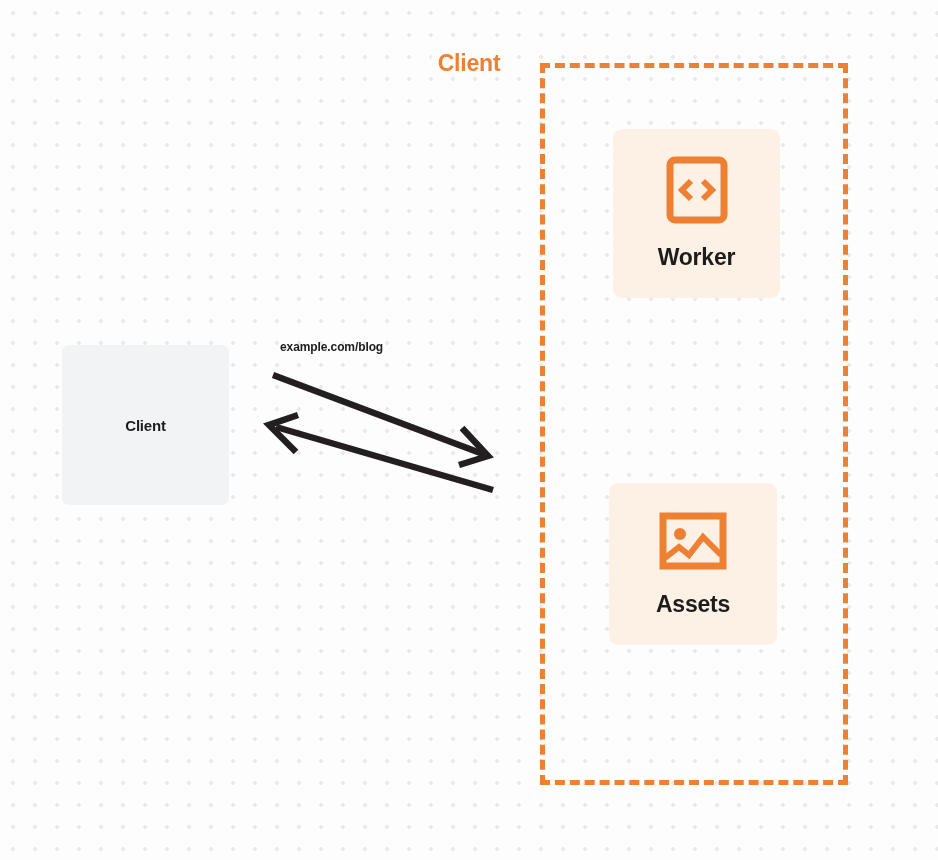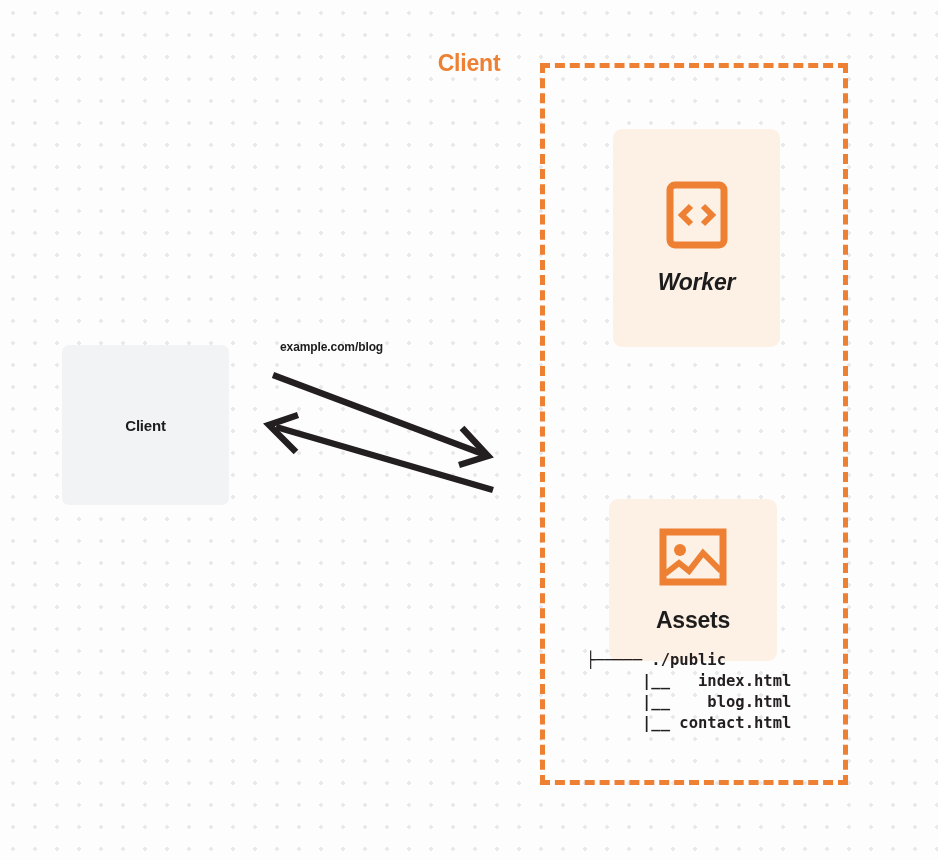--- a/index.html
+++ b/index.html
@@ -102,22 +102,22 @@
   
   .card {
     position: absolute;
     background: #fdf1e6;
     border-radius: 9px;
     display: flex;
     flex-direction: column;
     align-items: center;
     justify-content: center;
   }
-  .card-worker { left: 613px; top: 129px; width: 167px; height: 218px; font-style: italic; }
-  .card-assets { left: 609px; top: 483px; width: 168px; height: 162px; margin-top: 16px; }
+  .card-worker { left: 613px; top: 129px; width: 167px; height: 169px; }
+  .card-assets { left: 609px; top: 483px; width: 168px; height: 162px; }
 
   .card-icon {
     display: block;
     margin-bottom: 16px;
   }
   .card-label {
     font-size: 23px;
     font-weight: 700;
     color: #1c1c1c;
     letter-spacing: -0.2px;
@@ -178,18 +178,14 @@
     <span class="card-icon">
       <svg width="68" height="60" viewBox="0 0 68 60">
         <rect x="4" y="5" width="60" height="50" fill="none" stroke="#ee8033" stroke-width="7"></rect>
         <circle cx="21" cy="23" r="6" fill="#ee8033"></circle>
         <path d="M 6 47 L 20 36 L 30 44 L 44 26 L 62 44" fill="none" stroke="#ee8033" stroke-width="6" stroke-linecap="butt" stroke-linejoin="miter"></path>
       </svg>
     </span>
     <span class="card-label">Assets</span>
   </div>
 
-  <div class="file-tree"><span>├───── ./public</span>
-<span>      |__   index.html</span>
-<span>      |__    blog.html</span>
-<span>      |__ contact.html</span></div>
 
 </div>
 
 </body></html>

